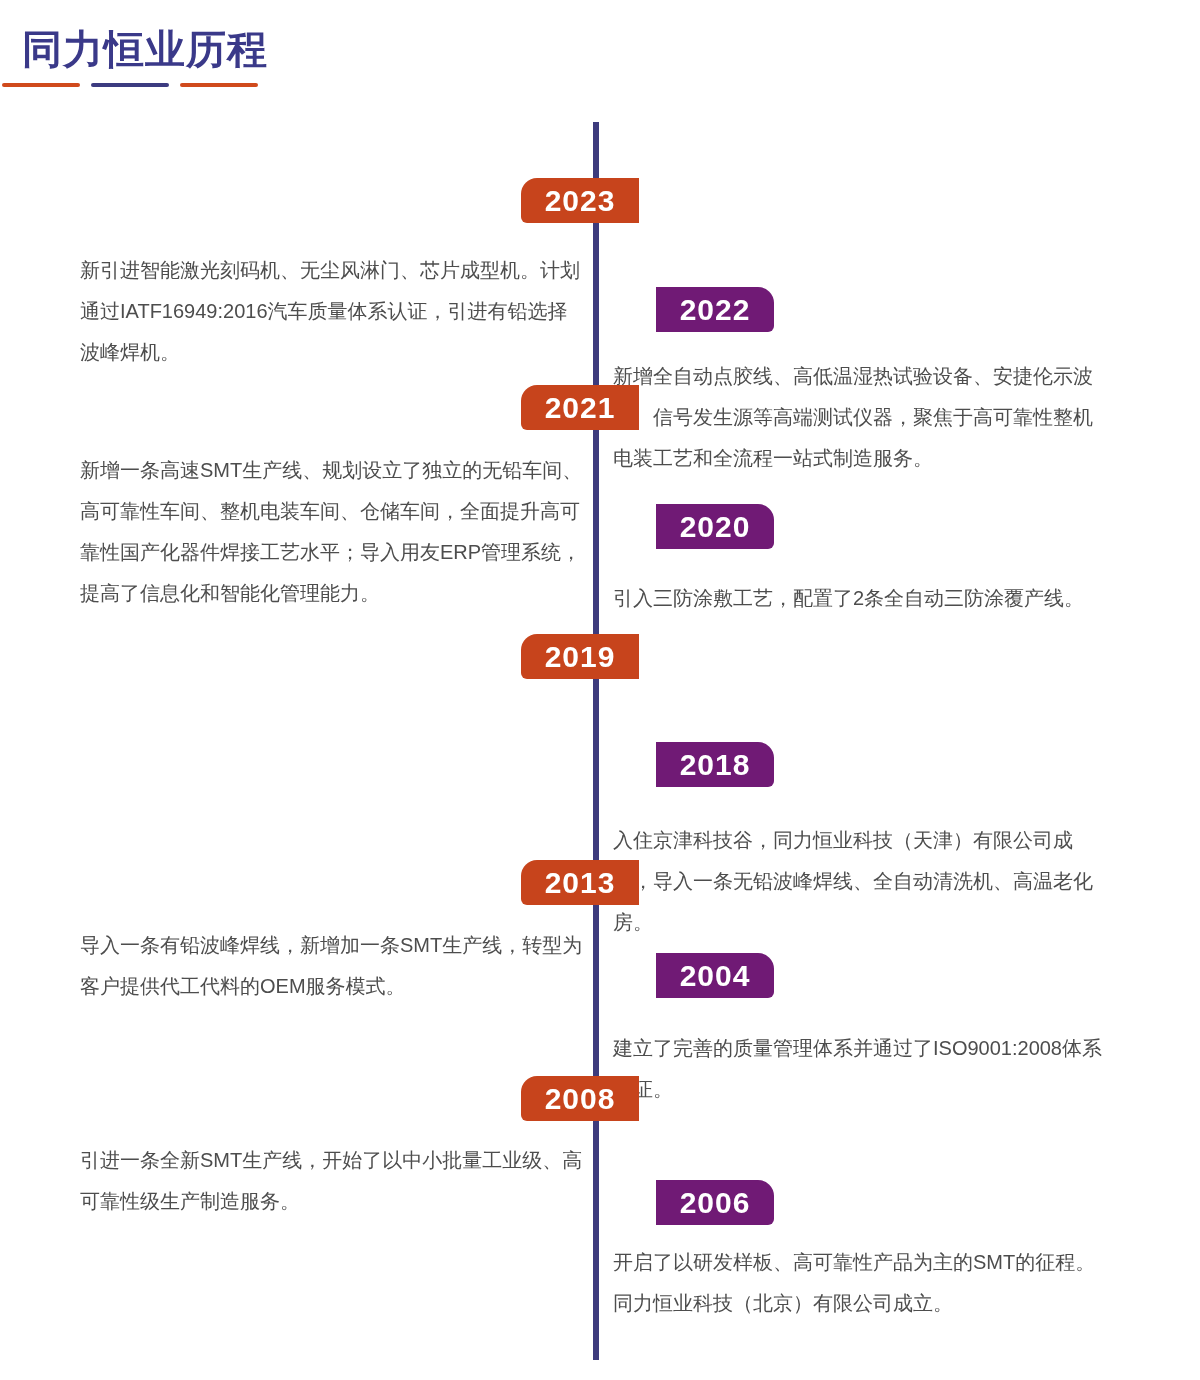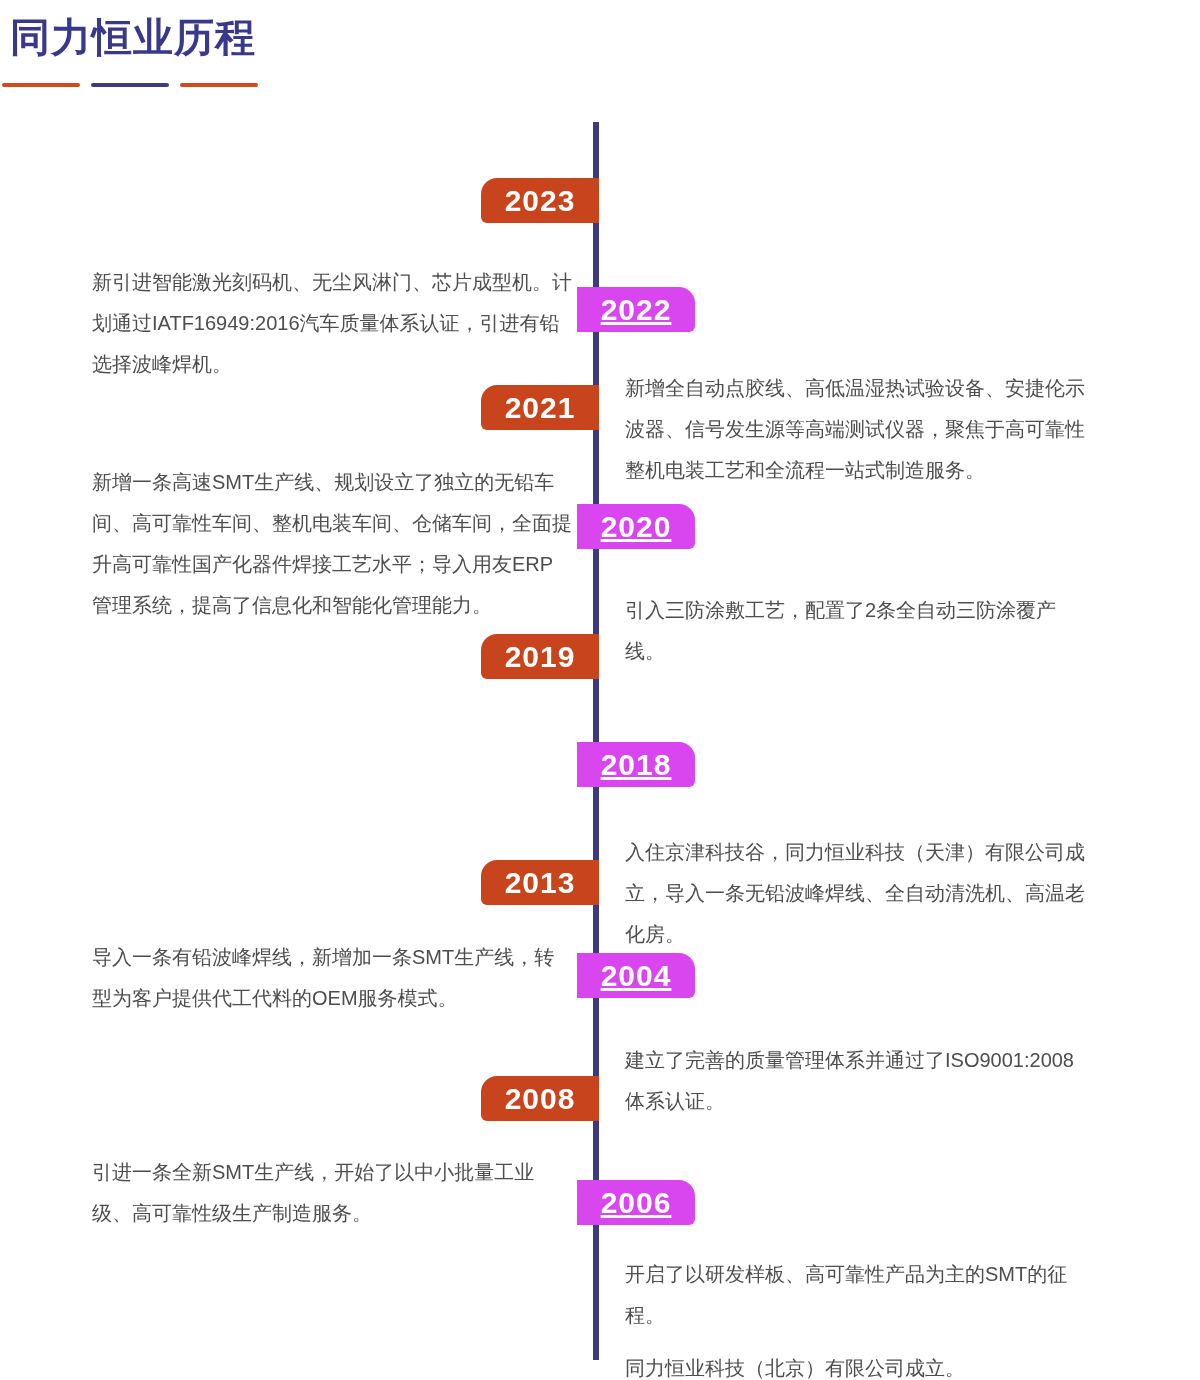--- a/index.html
+++ b/index.html
@@ -1,43 +1,43 @@
 <!DOCTYPE html>
 <html><head>
 <meta charset="utf-8">
 <style>
   html,body { margin:0; padding:0; background:#ffffff; }
   .page {
     position:relative; width:1200px; height:1380px; background:#ffffff;
     font-family:"Liberation Sans","DejaVu Sans",sans-serif; overflow:hidden;
   }
   .page-title {
-    position:absolute; left:10px; top:12px; margin:0;
+    position:absolute; left:10px; top:12px; margin:12px;
     font-size:40px; line-height:50px; font-weight:bold; color:#3a3989;
     letter-spacing:1px;
   }
   .title-underline { position:absolute; left:2px; top:83px; display:flex; gap:11px; }
   .title-underline .seg { width:78px; height:4px; border-radius:2px; }
   .seg-orange { background:#d04a1c; }
   .seg-purple { background:#3c3b80; }
 
   .axis-line { position:absolute; left:593px; top:122px; width:6px; height:1238px; background:#3d3b7d; }
 
   .badge {
     position:absolute; width:118px; height:45px; line-height:45px;
     text-align:center; color:#ffffff; font-size:30px; font-weight:bold;
-    letter-spacing:1px; z-index:2;
+    letter-spacing:1px; z-index:2;margin-left:40px;
   }
   .badge.side-left  { left:481px; background:#c7441c; border-radius:16px 0 0 6px; }
-  .badge.side-right { left:577px; background:#d946ef; border-radius:0 16px 6px 0;text-decoration:underline; }
+  .badge.side-right { left:616px; background:#701a75; border-radius:0 16px 6px 0; }
 
   .desc { position:absolute; color:#4d4d4d; font-size:20px; line-height:41px; z-index:1; }
   .desc.side-left  { left:80px;  width:505px; }
   .desc.side-right { left:613px; width:492px; }
-  .desc p { margin:12px; }
+  .desc p { margin:0; }
 </style>
 </head>
 <body>
 
 <div class="page">
 
   <h1 class="page-title">同力恒业历程</h1>
 
   <div class="title-underline">
     <span class="seg seg-orange"></span>

